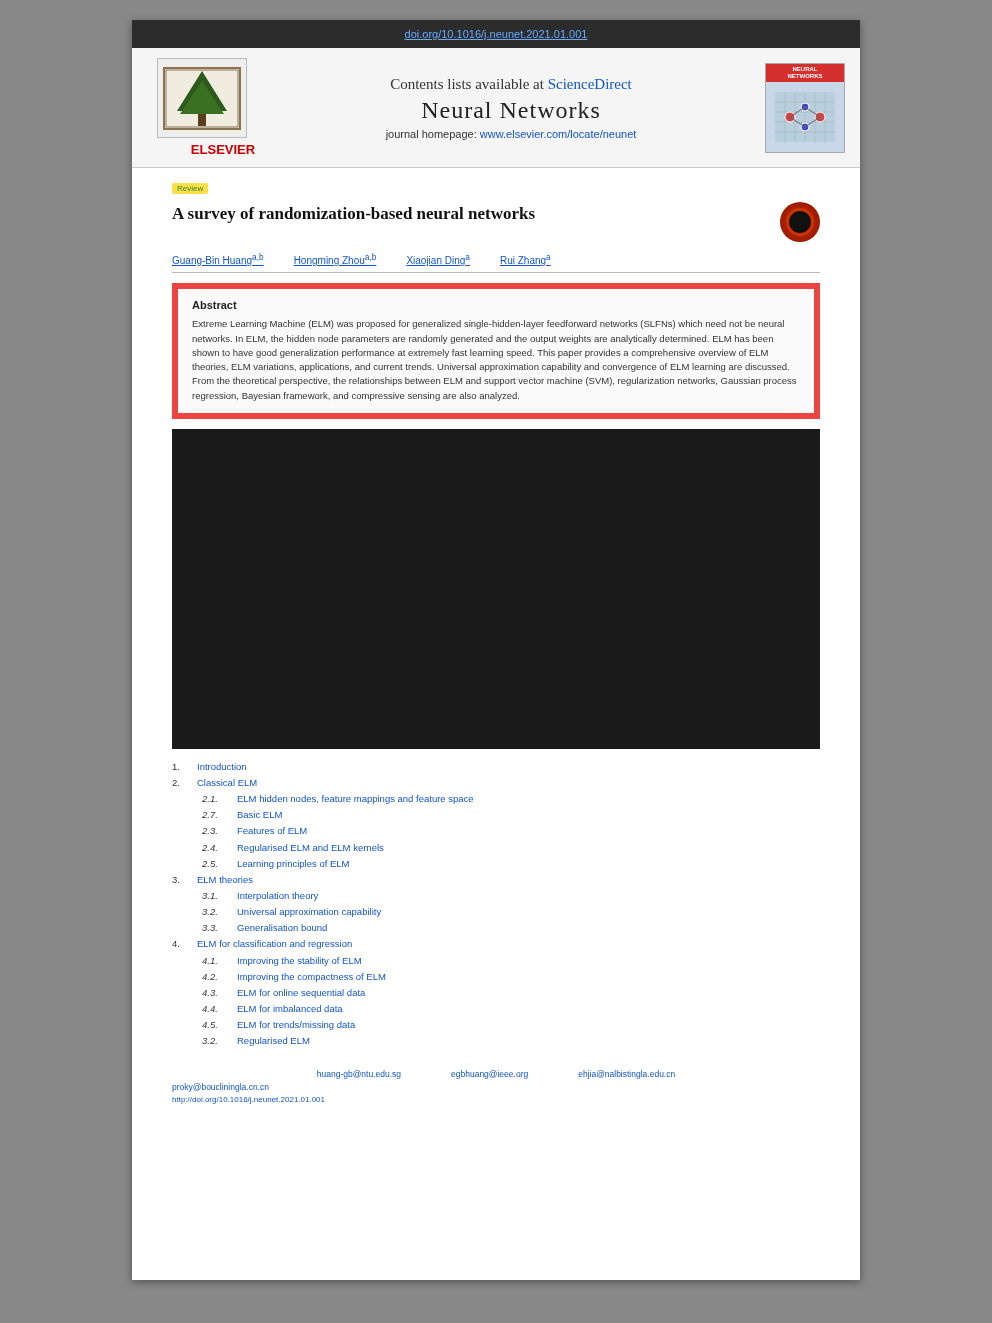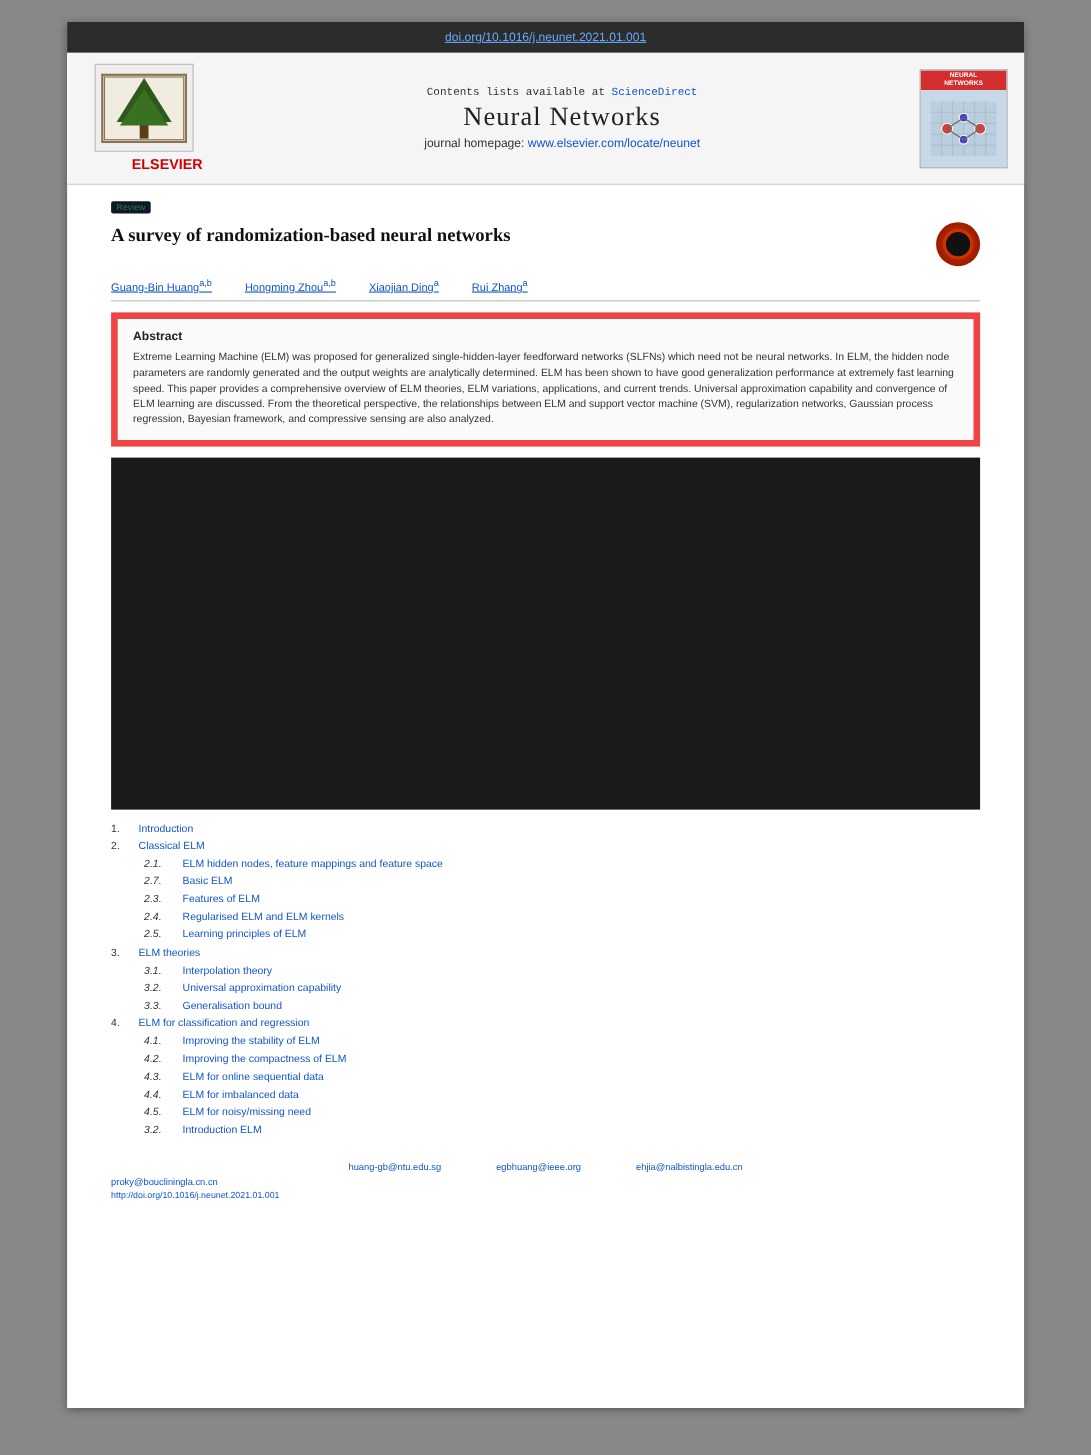--- a/index.html
+++ b/index.html
@@ -6,21 +6,21 @@
     body {
       background: #888;
       display: flex;
       justify-content: center;
       align-items: flex-start;
       min-height: 100vh;
       padding: 20px;
       font-family: 'Times New Roman', Times, serif;
     }
     .page {
-      width: 870px;
+      width: 728px;
       min-height: 1260px;
       background: #fff;
       position: relative;
       padding: 0;
       box-shadow: 0 2px 8px rgba(0,0,0,0.4);
     }
     .top-bar {
       background: #2c2c2c;
       height: 28px;
       display: flex;
@@ -69,22 +69,22 @@
       font-family: Arial, sans-serif;
       margin-top: 4px;
       padding-left: 42px;
     }
     .header-center {
       flex: 1;
       text-align: center;
       padding: 0 20px;
     }
     .contents-line {
-      font-size: 10px;
-      font-family: Liberation Mono, monospace;
+      font-size: 15px;
+      font-family: Liberation Serif, serif;
       color: #333;
       margin-bottom: 4px;
     }
     .contents-line a {
       color: #1155cc;
       text-decoration: none;
     }
     .journal-title {
       font-size: 24px;
       font-weight: normal;
@@ -331,21 +331,21 @@
           <line x1="30" y1="15" x2="45" y2="25" stroke="#666" stroke-width="1"></line>
           <line x1="30" y1="35" x2="45" y2="25" stroke="#666" stroke-width="1"></line>
         </svg>
       </div>
     </div>
   </div>
 
   <div class="main-content">
 
     <div class="article-info-bar">
-      <span style="background:#0f172a; color:#2e7d32; padding:1px 5px; border-radius:2px; font-size:8px;">Review</span>
+      <span style="background:#fde047; color:#2e7d32; padding:1px 5px; border-radius:2px; font-size:8px;">Review</span>
     </div>
 
     <div class="article-title-block">
       <div class="article-title">A survey of randomization-based neural networks</div>
       <div class="open-access-badge">
         <div class="open-access-inner"></div>
       </div>
     </div>
 
     <div class="authors-line">
@@ -425,25 +425,25 @@
       <div class="toc-item toc-sub">
         <span class="toc-num">4.3.</span>
         <span>ELM for online sequential data</span>
       </div>
       <div class="toc-item toc-sub">
         <span class="toc-num">4.4.</span>
         <span>ELM for imbalanced data</span>
       </div>
       <div class="toc-item toc-sub">
         <span class="toc-num">4.5.</span>
-        <span>ELM for noisy/missing need</span>
+        <span>ELM for trends/missing data</span>
       </div>
       <div class="toc-item toc-sub">
         <span class="toc-num">3.2.</span>
-        <span>Introduction ELM</span>
+        <span>Regularised ELM</span>
       </div>
     </div>
 
     <div class="footer-emails">
       <div class="email-row">
         <a>huang-gb@ntu.edu.sg</a>
         <a>egbhuang@ieee.org</a>
         <a>ehjia@nalbistingla.edu.cn</a>
       </div>
       <div style="text-align:left; margin-top:2px;">

